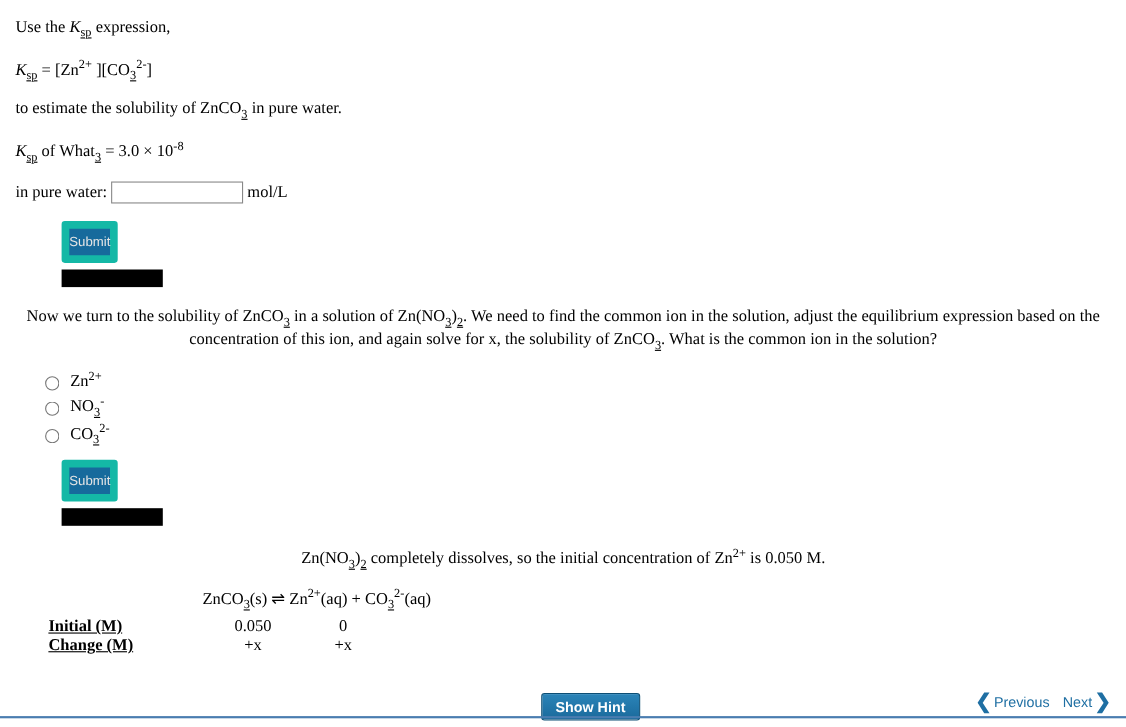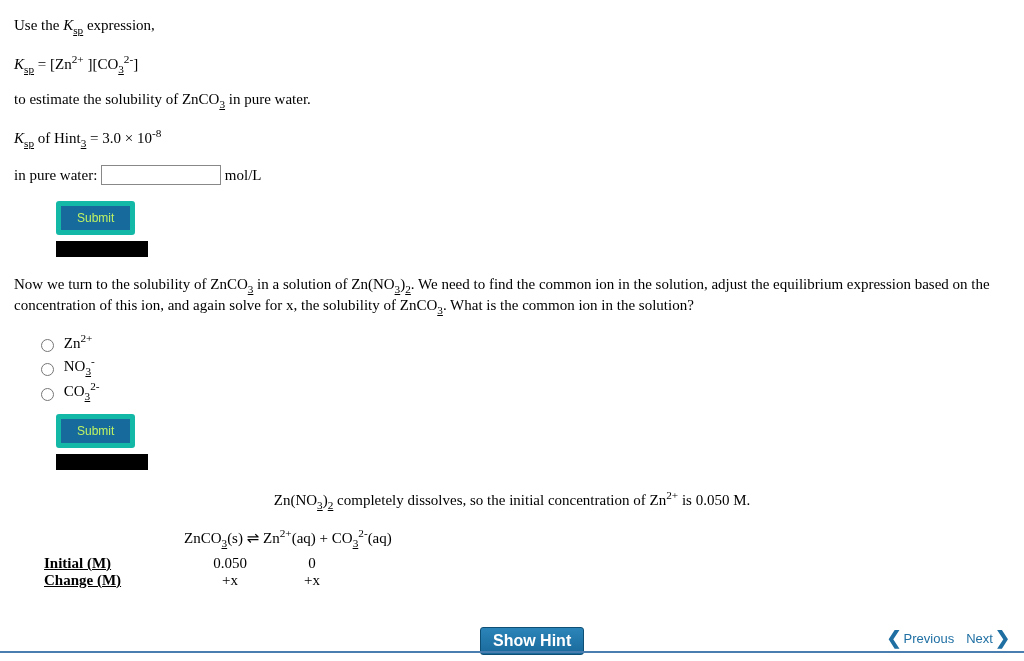--- a/index.html
+++ b/index.html
@@ -23,25 +23,25 @@
   .input-line input {
     border: 1px solid #888;
     height: 20px;
     width: 120px;
     background: #fff;
     font-size: 13px;
     padding: 1px 3px;
   }
   .btn-submit {
     background: #166a9c;
-    border: 5px solid #14b8a6;
-    color: #bef264;
+    border: 7px solid #14b8a6;
+    color: #e5e5e5;
     font-family: Arial, sans-serif;
     font-size: 12px;
-    padding: 5px 16px;
+    padding: 5px 0;
     border-radius: 3px;
     margin: 4px 0 0 42px;
     cursor: pointer;
   }
   .redact {
     background: #000;
     width: 92px;
     height: 16px;
     margin: 6px 0 0 42px;
   }
@@ -61,26 +61,26 @@
     display: flex;
     justify-content: flex-end;
     align-items: center;
     padding: 0 10px 2px 0;
     gap: 4px;
     border-bottom: 2px solid #4a7db0;
   }
   .show-hint {
     position: absolute;
     bottom: 6px;
-    left: 480px;
+    left: 492px;
     background: linear-gradient(#2b84b8,#1a6a9c);
     border: 1px solid #0d4f75;
     color: #fff;
     font-family: Arial, sans-serif;
-    font-size: 16px;
+    font-size: 13px;
     font-weight: bold;
     padding: 4px 12px;
     border-radius: 3px;
     cursor: pointer;
   }
   .nav-link {
     font-family: Arial, sans-serif;
     font-size: 13px;
     color: #1f6fa3;
     cursor: pointer;
@@ -111,36 +111,36 @@
   <span class="ital">K</span><span class="sub">sp</span><span> = [Zn</span><span class="sup">2+</span><span> ][CO</span><span class="sub">3</span><span class="sup">2-</span><span>]</span>
 </div>
 
 
 <div class="para">
   <span>to estimate the solubility of ZnCO</span><span class="sub">3</span><span> in pure water.</span>
 </div>
 
 
 <div class="para">
-  <span class="ital">K</span><span class="sub">sp</span><span> of Hint</span><span class="sub">3</span><span> = 3.0 × 10</span><span class="sup">-8</span>
+  <span class="ital">K</span><span class="sub">sp</span><span> of What</span><span class="sub">3</span><span> = 3.0 × 10</span><span class="sup">-8</span>
 </div>
 
 
 <div class="input-line">
   <span>in pure water: </span>
   <input type="text" style="">
   <span> mol/L</span>
 </div>
 
 
 <button class="btn-submit">Submit</button>
 <div class="redact"></div>
 
 
-<div class="para" style="margin-top:18px;">
+<div class="para" style="margin-top:18px;text-align:center;">
   <span>Now we turn to the solubility of ZnCO</span><span class="sub">3</span><span> in a solution of Zn(NO</span><span class="sub">3</span><span>)</span><span class="sub">2</span><span>. We need to find the common ion in the solution, adjust the equilibrium expression based on the concentration of this ion, and again solve for x, the solubility of ZnCO</span><span class="sub">3</span><span>. What is the common ion in the solution?</span>
 </div>
 
 
 <div class="radio-group">
   <div class="radio-row">
     <input type="radio" name="ion" style="">
     <span>Zn</span><span class="sup">2+</span>
   </div>
   <div class="radio-row">

